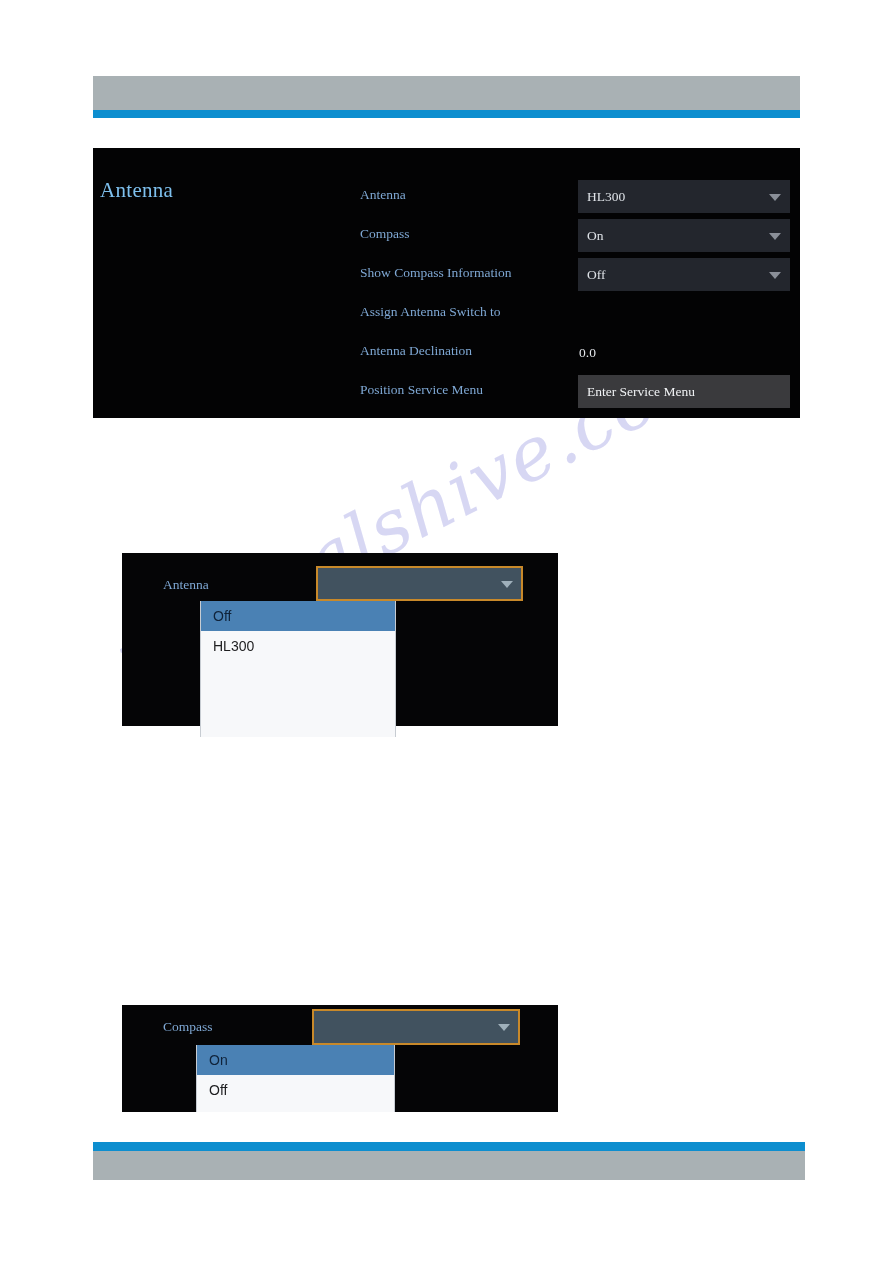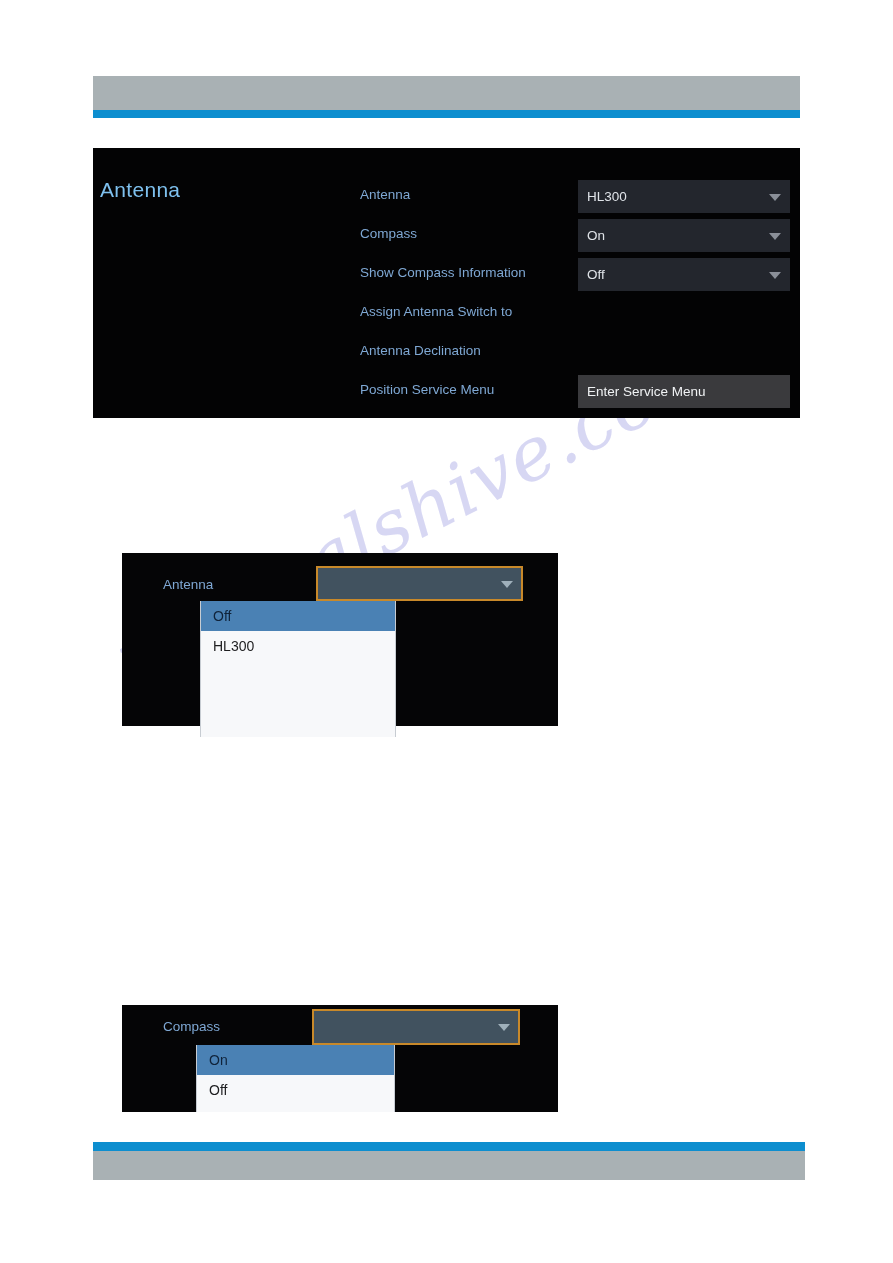--- a/index.html
+++ b/index.html
@@ -70,20 +70,21 @@
     white-space: nowrap;
     z-index: 5;
   }
 
   
   .screen {
     position: absolute;
     background: #050506;
     overflow: hidden;
     z-index: 10;
+    font-family: Liberation Serif, serif;
   }
 
   
   #panel-main {
     left: 93px;
     top: 148px;
     width: 707px;
     height: 270px;
     background: #030304;
   }
@@ -284,20 +285,23 @@
         </div>
       </div>
     </div>
 
     <div class="setting-row">
       <div class="setting-label">Assign Antenna Switch to</div>
     </div>
 
     <div class="setting-row">
       <div class="setting-label">Antenna Declination</div>
+      <div class="setting-control">
+        <div class="plain-value">0.0</div>
+      </div>
     </div>
 
     <div class="setting-row">
       <div class="setting-label">Position Service Menu</div>
       <div class="setting-control">
         <div class="action-button">
           <span>Enter Service Menu</span>
         </div>
       </div>
     </div>

